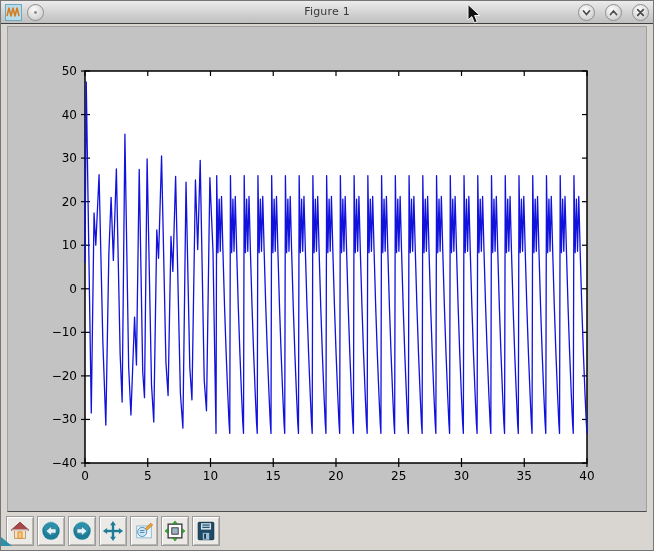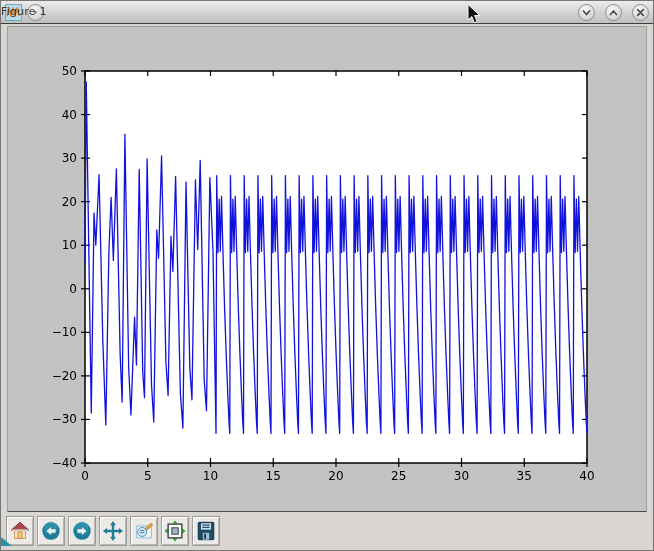--- a/index.html
+++ b/index.html
@@ -8,21 +8,21 @@
     background:#d9d6d2;border:1px solid #767676;box-sizing:border-box;
     font-family:"DejaVu Sans", sans-serif;overflow:hidden;
   }
   
   .titlebar{
     position:absolute;left:0;top:0;width:100%;height:23px;
     background:linear-gradient(#ececec,#d2d2d2 55%,#bfbfbf);
     border-bottom:1px solid #3f3f3f;box-sizing:border-box;
   }
   .titlebar-title{
-    position:absolute;left:0;right:0;top:4px;text-align:left;
+    position:absolute;left:0;right:0;top:4px;text-align:center;
     font-size:11px;color:#3a3a3a;letter-spacing:.2px;
   }
   .mpl-window-icon{position:absolute;left:4px;top:3px;width:17px;height:17px;}
   .win-menu-btn{position:absolute;left:26px;top:3px;}
   .round-btn{
     width:17px;height:17px;border-radius:50%;
     background:radial-gradient(circle at 40% 30%,#fbfbfb,#d2d2d2 75%,#c2c2c2);
     border:1px solid #8f8f8f;box-sizing:border-box;padding:0;cursor:default;
     display:inline-flex;align-items:center;justify-content:center;
   }

